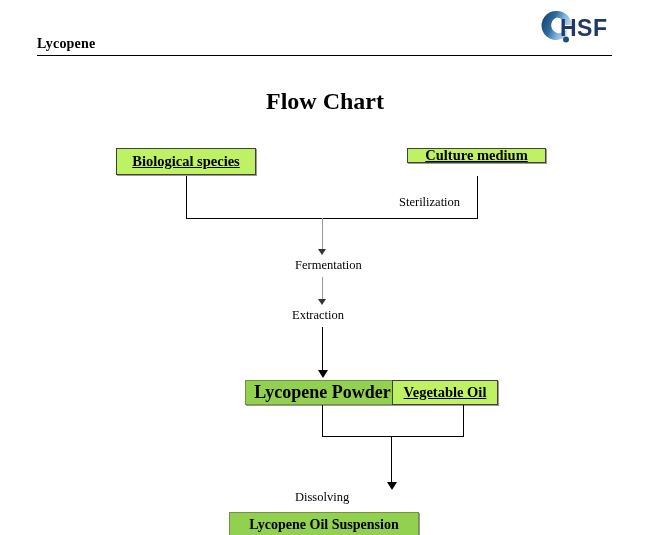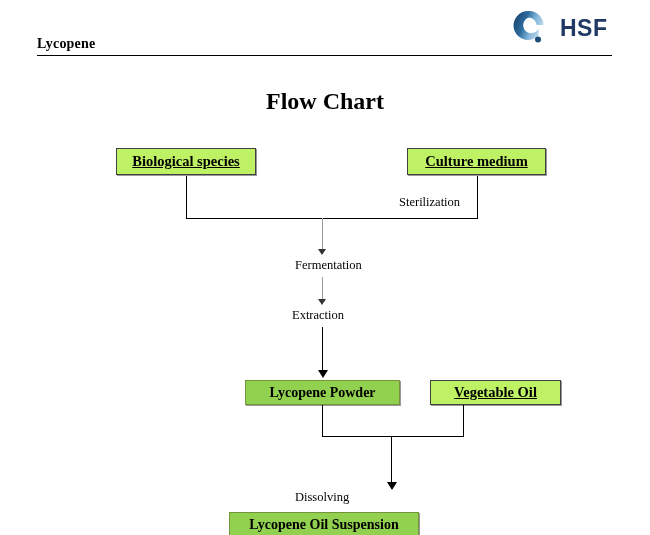--- a/index.html
+++ b/index.html
@@ -8,21 +8,21 @@
     background:#ffffff;
     font-family:"Liberation Serif", serif;
     overflow:hidden;
     position:relative;
   }
   .page{position:absolute;inset:0;}
 
   
   .logo{
     position:absolute;left:505px;top:8px;
-    width:105px;height:40px;
+    width:105px;height:40px;text-align:center;
   }
   .logo-text{
     position:absolute;left:55px;top:7px;
     font-family:"Liberation Sans", sans-serif;
     font-weight:bold;font-size:23px;
     color:#1F3864;letter-spacing:.5px;
   }
   .header-title{
     position:absolute;left:37px;top:36px;
     font-weight:bold;font-size:14px;color:#000;
@@ -47,23 +47,23 @@
     box-sizing:border-box;
     display:flex;align-items:center;justify-content:center;
     font-weight:bold;color:#000;
     border:1px solid #808080;
     box-shadow:1px 1px 0 0 #9a9a9a;
   }
   .node.white{background:#bef264;border:1px solid #404040;text-decoration:underline;}
   .node.green{background:#92D050;border:1px solid #76923C;}
 
   #node-bio{left:116px;top:148px;width:140px;height:27px;font-size:14.5px;}
-  #node-medium{left:407px;top:148px;width:139px;height:27px;font-size:14.5px;text-align:center;}
-  #node-powder{left:245px;top:380px;width:155px;height:25px;font-size:14px;}
-  #node-oil{left:430px;top:380px;width:131px;height:25px;font-size:14.5px;}
+  #node-medium{left:407px;top:148px;width:139px;height:15px;font-size:14.5px;text-align:center;}
+  #node-powder{left:245px;top:380px;width:155px;height:25px;font-size:18px;}
+  #node-oil{left:392px;top:380px;width:106px;height:25px;font-size:14.5px;}
   #node-susp{left:229px;top:512px;width:190px;height:25px;font-size:14px;}
 
   
   .vline{position:absolute;width:0;border-left:1px solid #000;}
   .hline{position:absolute;height:0;border-top:1px solid #000;}
   .vline.grey{border-left:1px solid #9b9b9b;}
   .vline.thick{border-left-width:1.3px;}
 
   .arrowhead{
     position:absolute;width:0;height:0;

